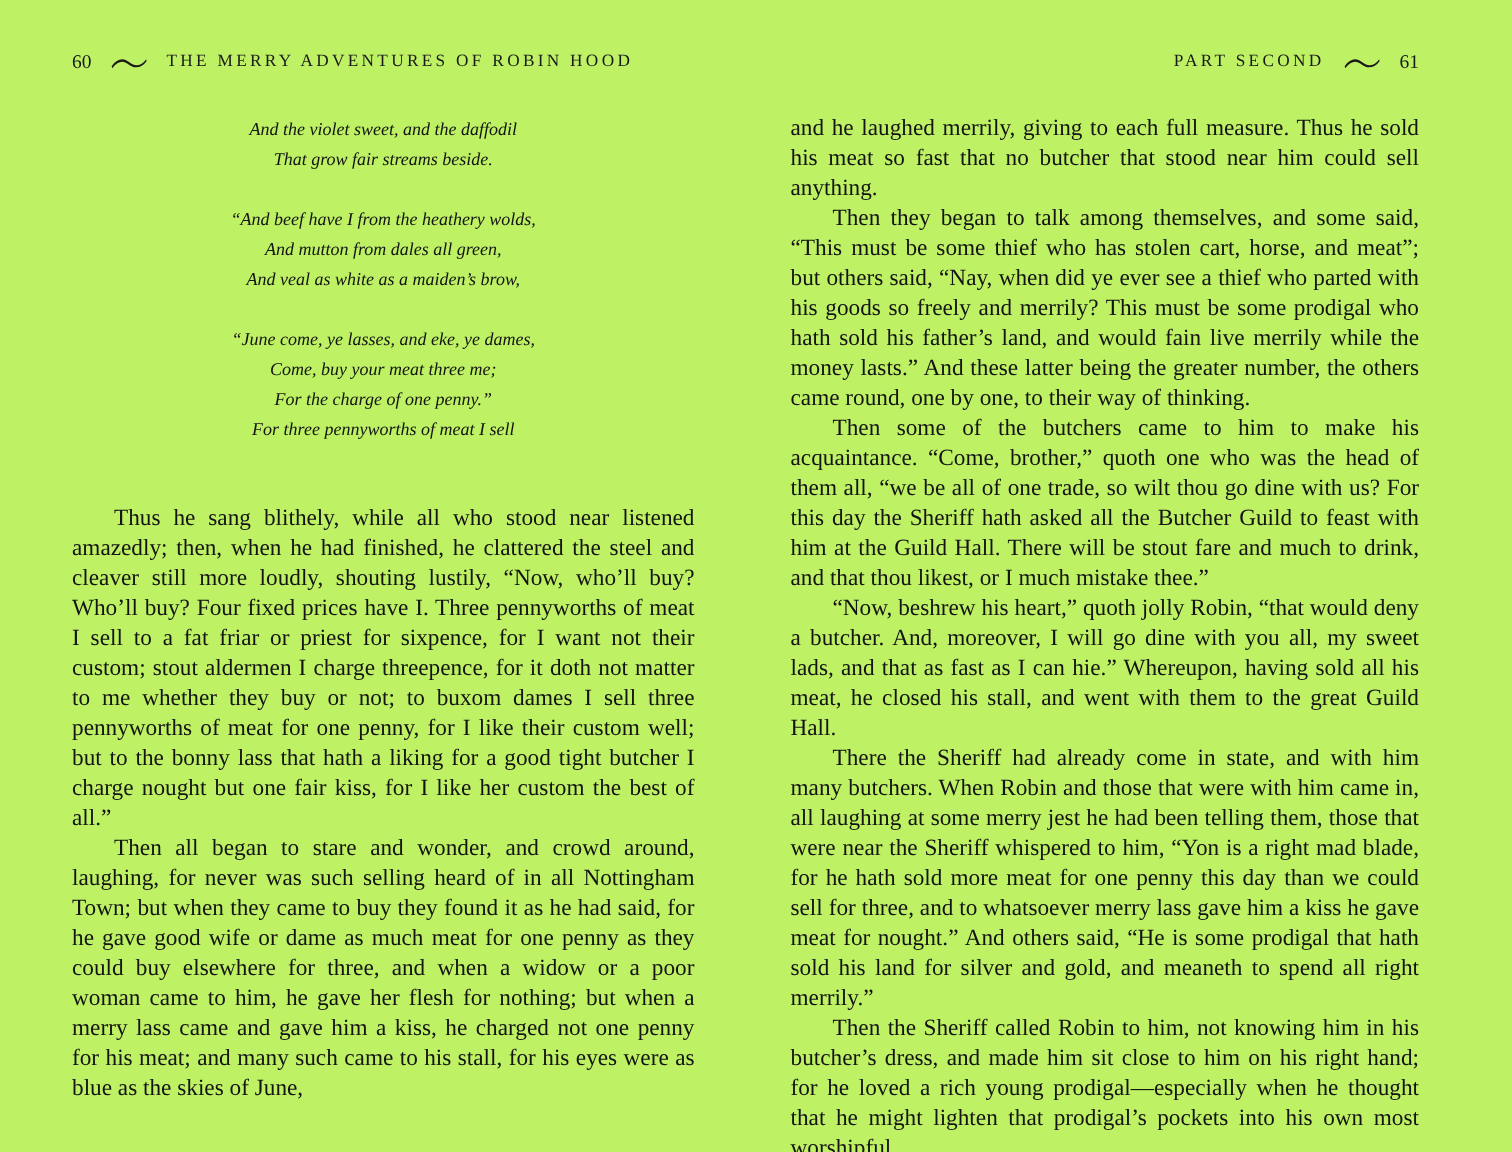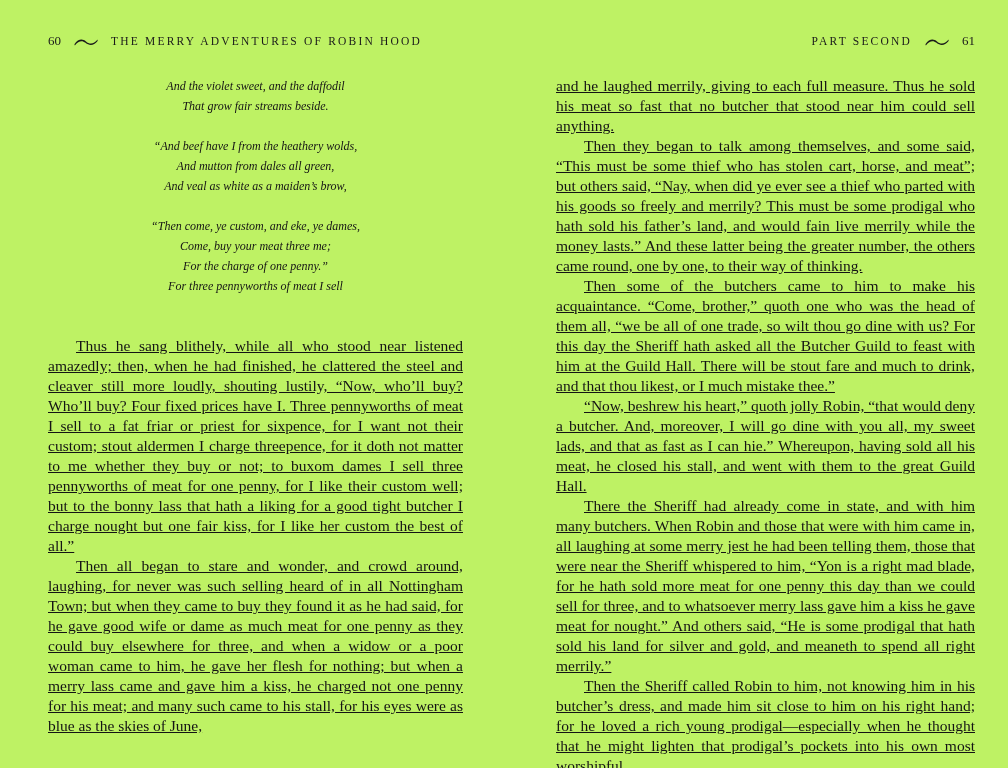--- a/index.html
+++ b/index.html
@@ -17,21 +17,21 @@
     background: #bef264;
     font-family: "Liberation Serif", serif;
     color: #141414;
   }
   .page {
     position: absolute;
     top: 0;
     height: 768px;
   }
   .page-left  { left: 48px;  width: 415px; }
-  .page-right { left: 556px; width: 419px; }
+  .page-right { left: 527px; width: 419px; }
 
   .running-head {
     position: absolute;
     top: 33px;
     left: 0;
     right: 0;
     display: flex;
     align-items: center;
     font-size: 11.5px;
     letter-spacing: 2.2px;
@@ -70,21 +70,21 @@
     position: absolute;
     left: 0;
     right: 0;
     font-size: 15.5px;
     line-height: 20px;
     text-align: justify;
     color: #141414;
   }
   .prose-left  { top: 336px; }
   .prose-right { top: 76px; }
-  .prose p { margin: 0; text-decoration: underline; }
+  .prose p { margin: 0; }
   .prose p.indent { text-indent: 28px; }
 </style>
 </head>
 <body>
 
 <div class="spread">
 
   <div class="page page-left">
 
     <div class="running-head">
@@ -101,21 +101,21 @@
       <div class="stanza">
         <div class="poem-line">And the violet sweet, and the daffodil</div>
         <div class="poem-line">That grow fair streams beside.</div>
       </div>
       <div class="stanza">
         <div class="poem-line">“And beef have I from the heathery wolds,</div>
         <div class="poem-line">And mutton from dales all green,</div>
         <div class="poem-line">And veal as white as a maiden’s brow,</div>
       </div>
       <div class="stanza">
-        <div class="poem-line">“Then come, ye custom, and eke, ye dames,</div>
+        <div class="poem-line">“June come, ye lasses, and eke, ye dames,</div>
         <div class="poem-line">Come, buy your meat three me;</div>
         <div class="poem-line">For the charge of one penny.”</div>
         <div class="poem-line">For three pennyworths of meat I sell</div>
       </div>
     </div>
 
     <div class="prose prose-left">
       <p class="indent">Thus he sang blithely, while all who stood near listened amazedly; then, when he had finished, he clattered the steel and cleaver still more loudly, shouting lustily, “Now, who’ll buy? Who’ll buy? Four fixed prices have I. Three pennyworths of meat I sell to a fat friar or priest for sixpence, for I want not their custom; stout aldermen I charge threepence, for it doth not matter to me whether they buy or not; to buxom dames I sell three pennyworths of meat for one penny, for I like their custom well; but to the bonny lass that hath a liking for a good tight butcher I charge nought but one fair kiss, for I like her custom the best of all.”</p>
       <p class="indent">Then all began to stare and wonder, and crowd around, laughing, for never was such selling heard of in all Nottingham Town; but when they came to buy they found it as he had said, for he gave good wife or dame as much meat for one penny as they could buy elsewhere for three, and when a widow or a poor woman came to him, he gave her flesh for nothing; but when a merry lass came and gave him a kiss, he charged not one penny for his meat; and many such came to his stall, for his eyes were as blue as the skies of June,</p>
     </div>

